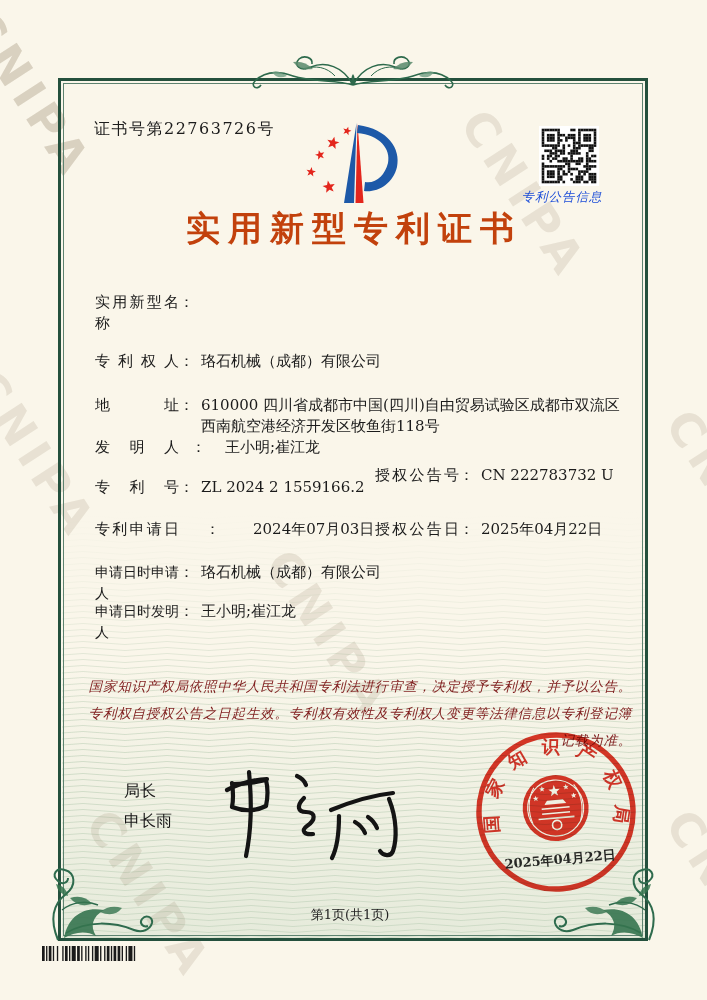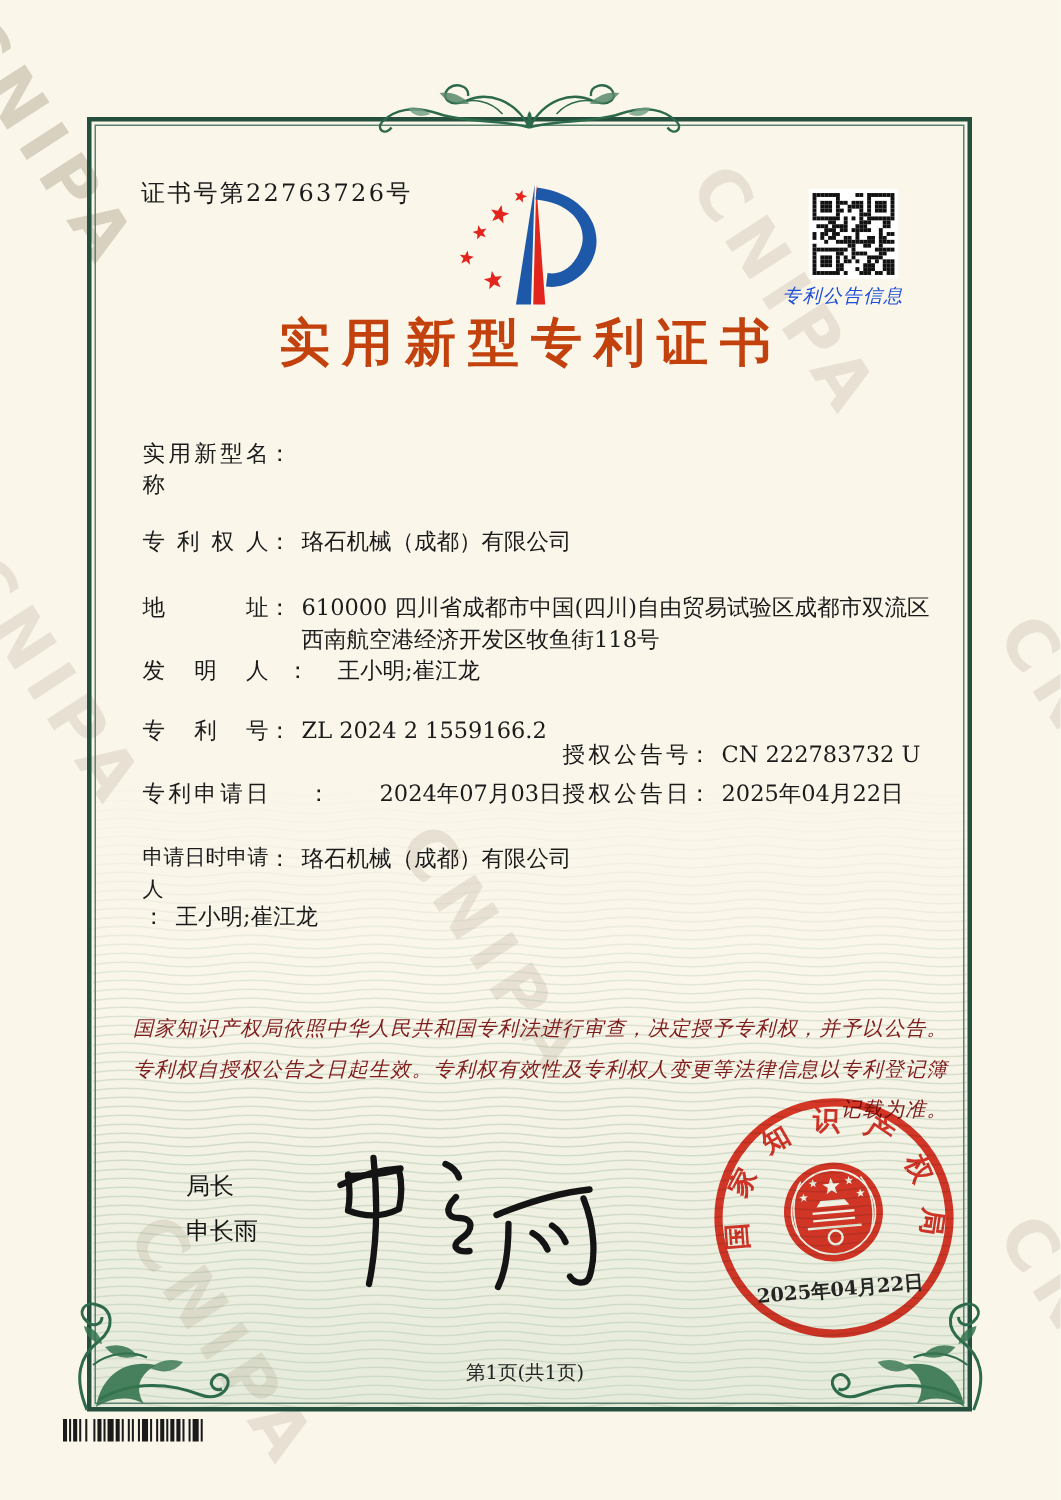--- a/index.html
+++ b/index.html
@@ -408,41 +408,42 @@
 <div class="row" style="left:95px;top:437px;gap:12px;">
   <span class="lbl">发明人</span>
     <span class="col">：</span>
     <span class="val">王小明;崔江龙</span>
 </div>
 <div class="row" style="left:95px;top:477px;">
   <span class="lbl">专利号</span>
     <span class="col">：</span>
     <span class="val">ZL 2024 2 1559166.2</span>
 </div>
-<div class="row" style="left:375px;top:493px;">
+<div class="row" style="left:375px;top:465px;">
   <span class="lbl">授权公告号</span>
     <span class="col">：</span>
     <span class="val">CN 222783732 U</span>
 </div>
 <div class="row" style="left:95px;top:519px;gap:26px;">
   <span class="lbl">专利申请日</span>
     <span class="col">：</span>
     <span class="val">2024年07月03日</span>
 </div>
 <div class="row" style="left:375px;top:519px;">
   <span class="lbl">授权公告日</span>
     <span class="col">：</span>
     <span class="val">2025年04月22日</span>
 </div>
 <div class="row" style="left:95px;top:562px;">
   <span class="lbl sm">申请日时申请人</span>
     <span class="col">：</span>
     <span class="val">珞石机械（成都）有限公司</span>
 </div>
 <div class="row" style="left:95px;top:601px;">
+  <span class="lbl sm">申请日时发明人</span>
     <span class="col">：</span>
     <span class="val">王小明;崔江龙</span>
 </div>
 
 <div class="abs statement">
   <div>国家知识产权局依照中华人民共和国专利法进行审查，决定授予专利权，并予以公告。</div>
   <div>专利权自授权公告之日起生效。专利权有效性及专利权人变更等法律信息以专利登记簿记载为准。</div>
 </div>
 
 <div class="abs officer-title">局长</div>

